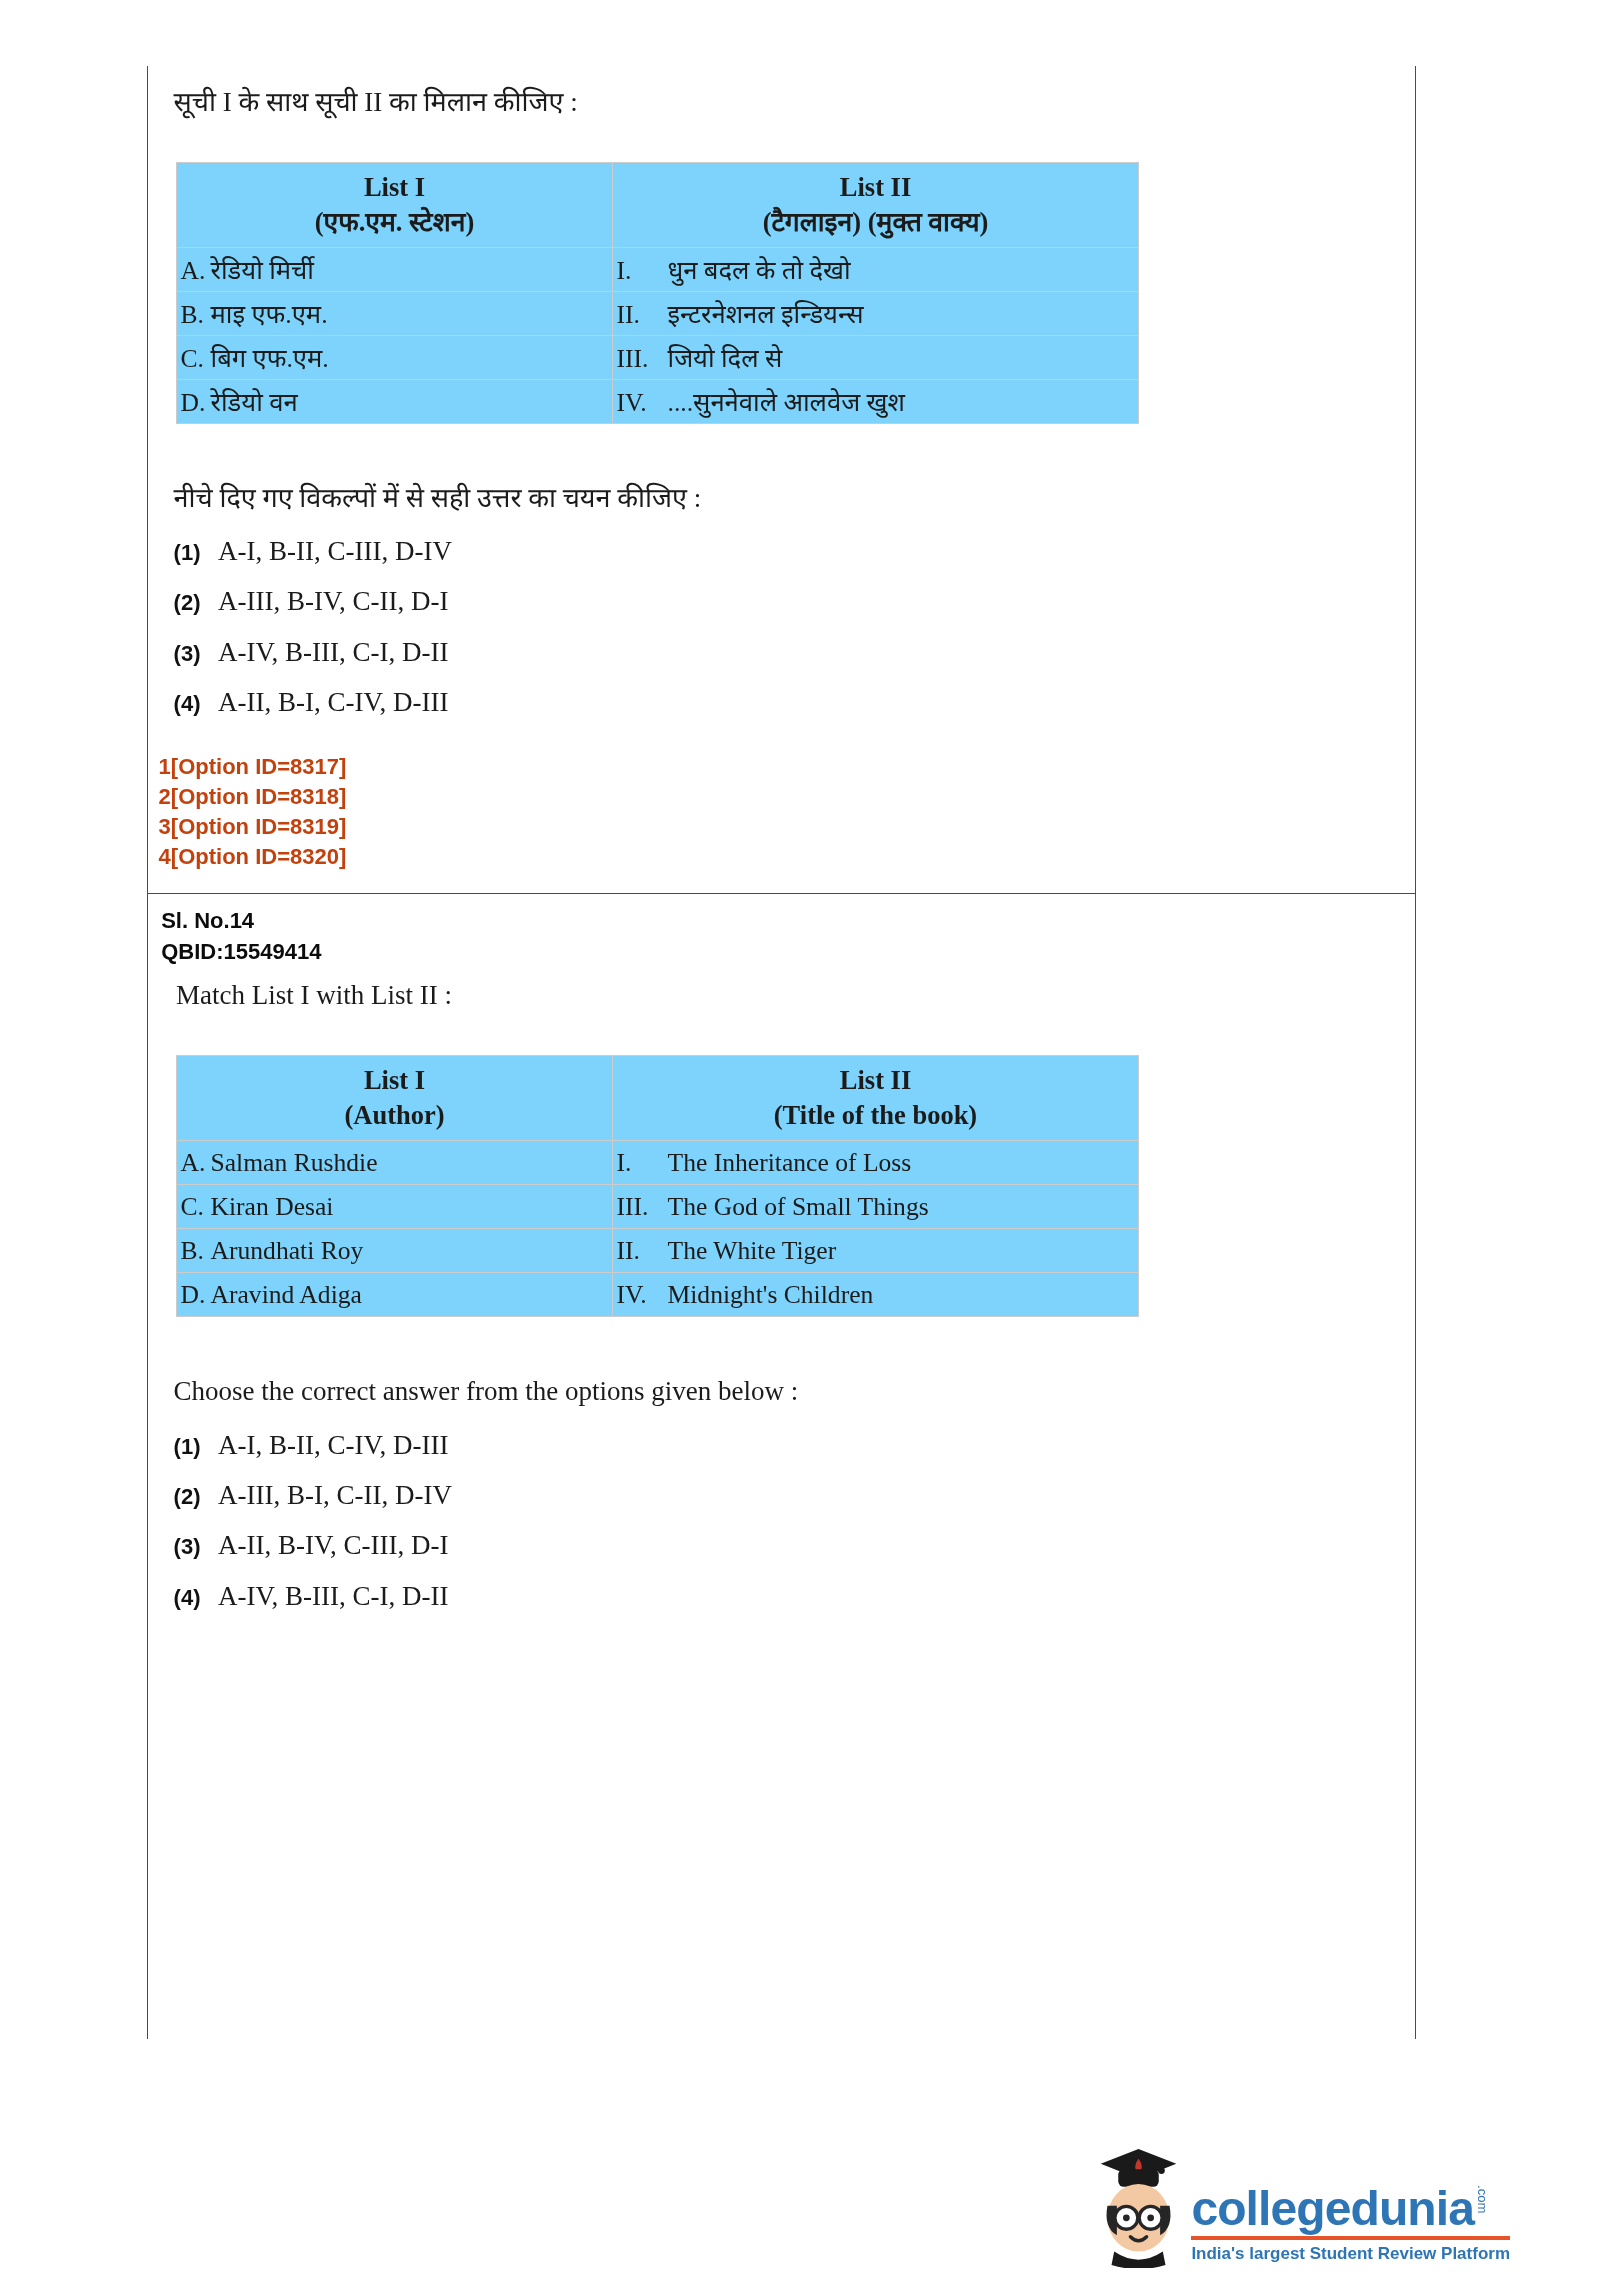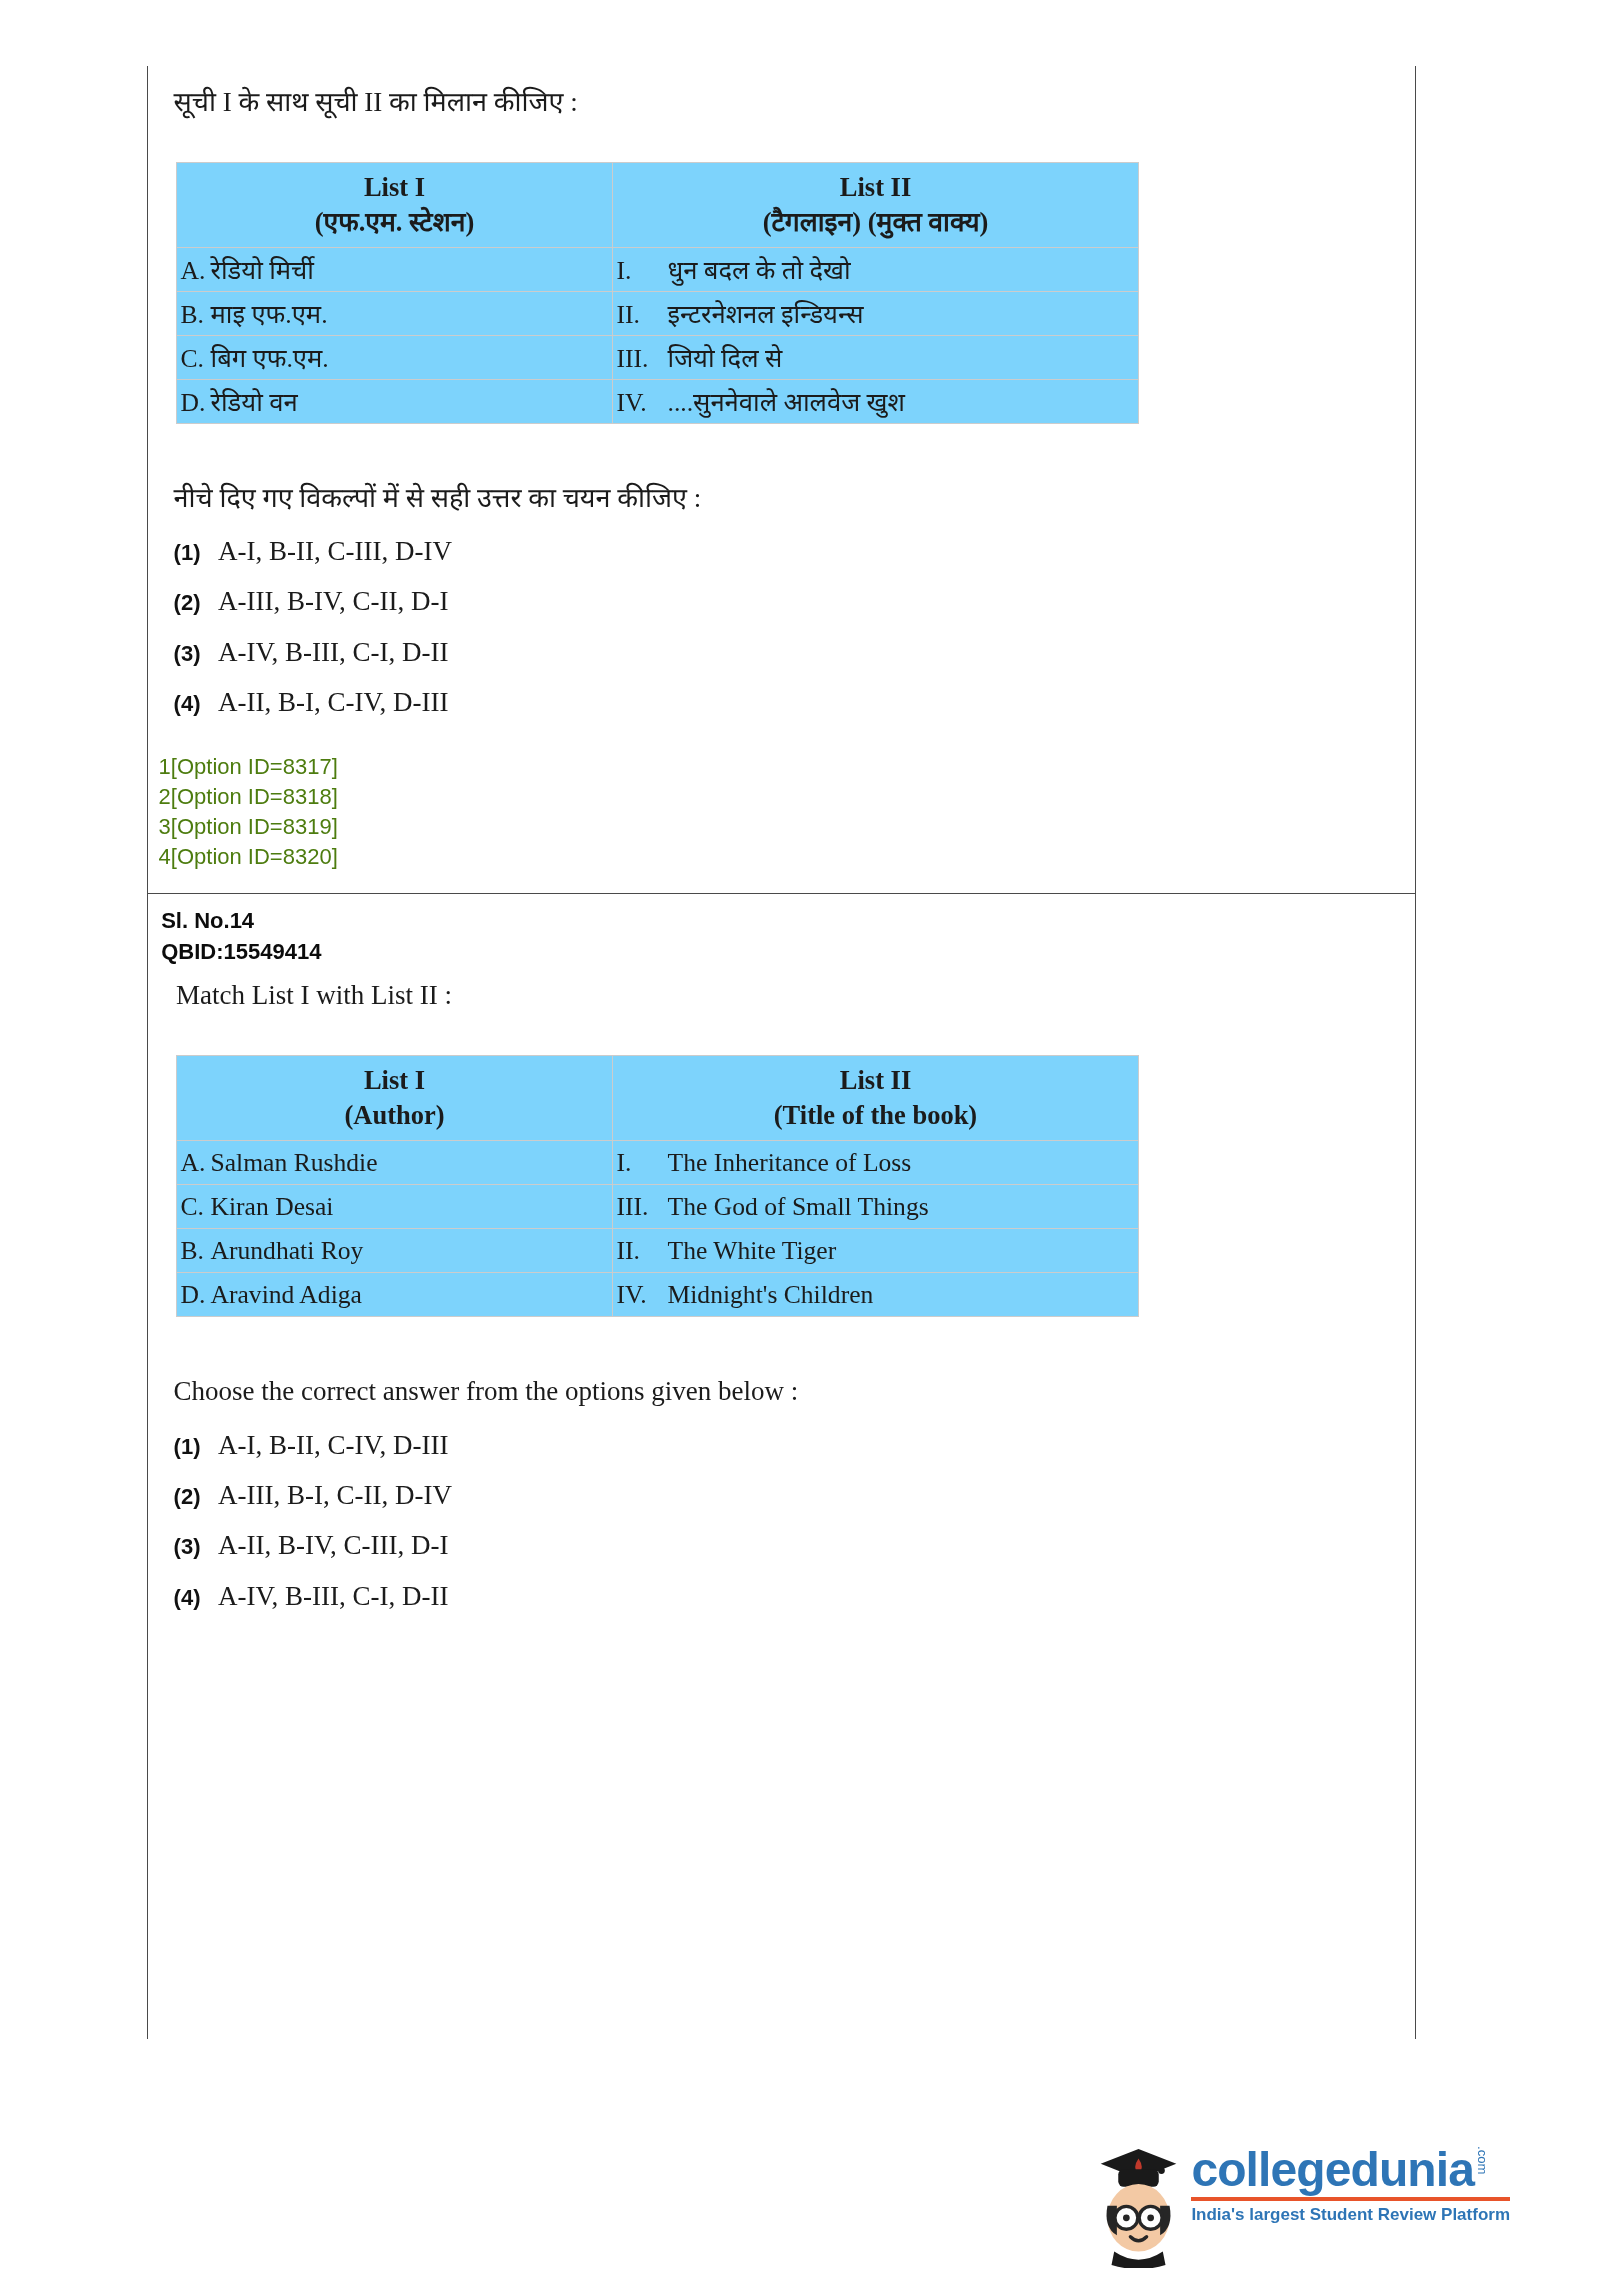--- a/index.html
+++ b/index.html
@@ -71,42 +71,43 @@
   .option-num {
     font-family: "Liberation Sans", sans-serif;
     font-weight: bold;
     font-size: 22px;
     color: #111111;
   }
   .option-text { font-size: 27px; }
   .option-ids {
     margin: 34px 0 0 10.6px;
     font-family: "Liberation Sans", sans-serif;
-    font-weight: normal;
+    font-weight: bold;
     font-size: 22px;
     line-height: 30px;
-    color: #4d7c0f;
+    color: #c2410c;
   }
   .section-2 { padding-top: 10.6px; }
   .meta {
     margin-left: 13.2px;
     font-family: "Liberation Sans", sans-serif;
     font-weight: bold;
     font-size: 22px;
     line-height: 31px;
     color: #0c0c0c;
   }
   .prompt-en { font-size: 27px; margin: 10.6px 0 0 28px; line-height: 37px; }
 
   
   .footer-logo {
     position: absolute;
     right: 21px;
     bottom: 5.3px;
     display: flex;
+    align-items: flex-end;
     gap: 12.4px;
   }
   .mascot { display: block; }
   .brand-block { padding-bottom: 3.5px; }
   .brand-row { display: flex; align-items: flex-start; }
   .brand {
     font-family: "Liberation Sans", sans-serif;
     font-weight: bold;
     font-size: 48px;
     line-height: 48px;

